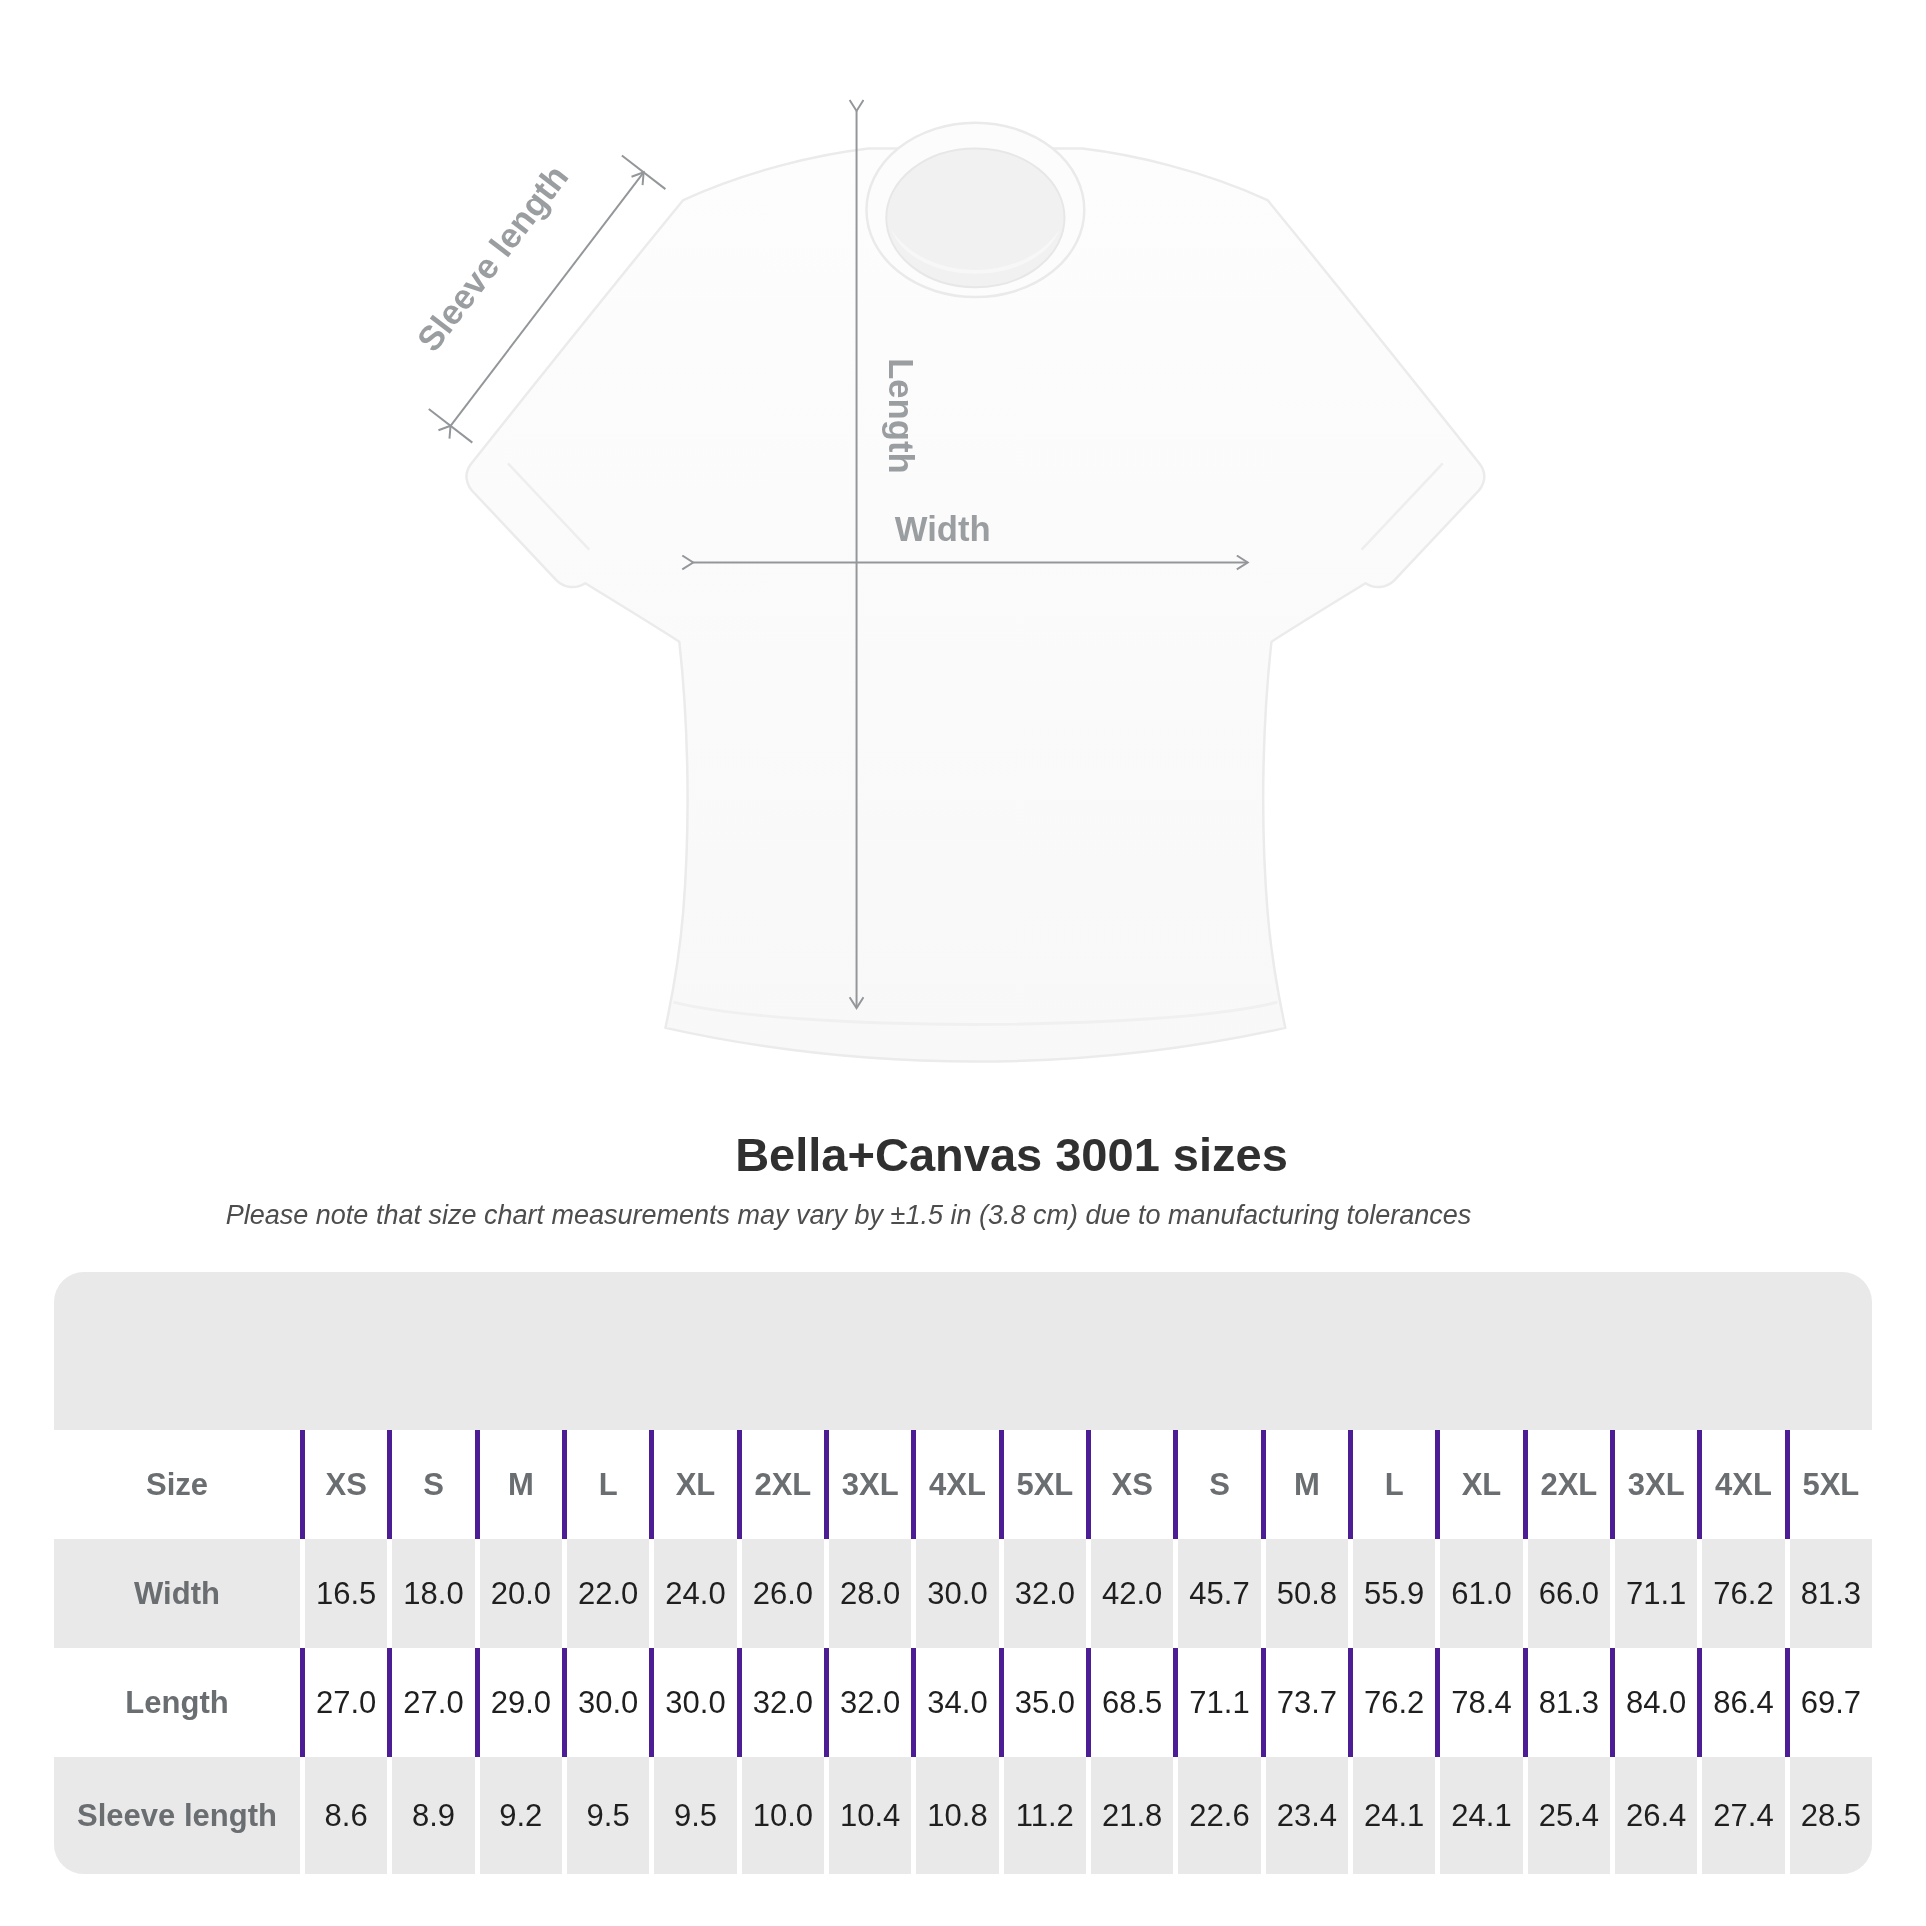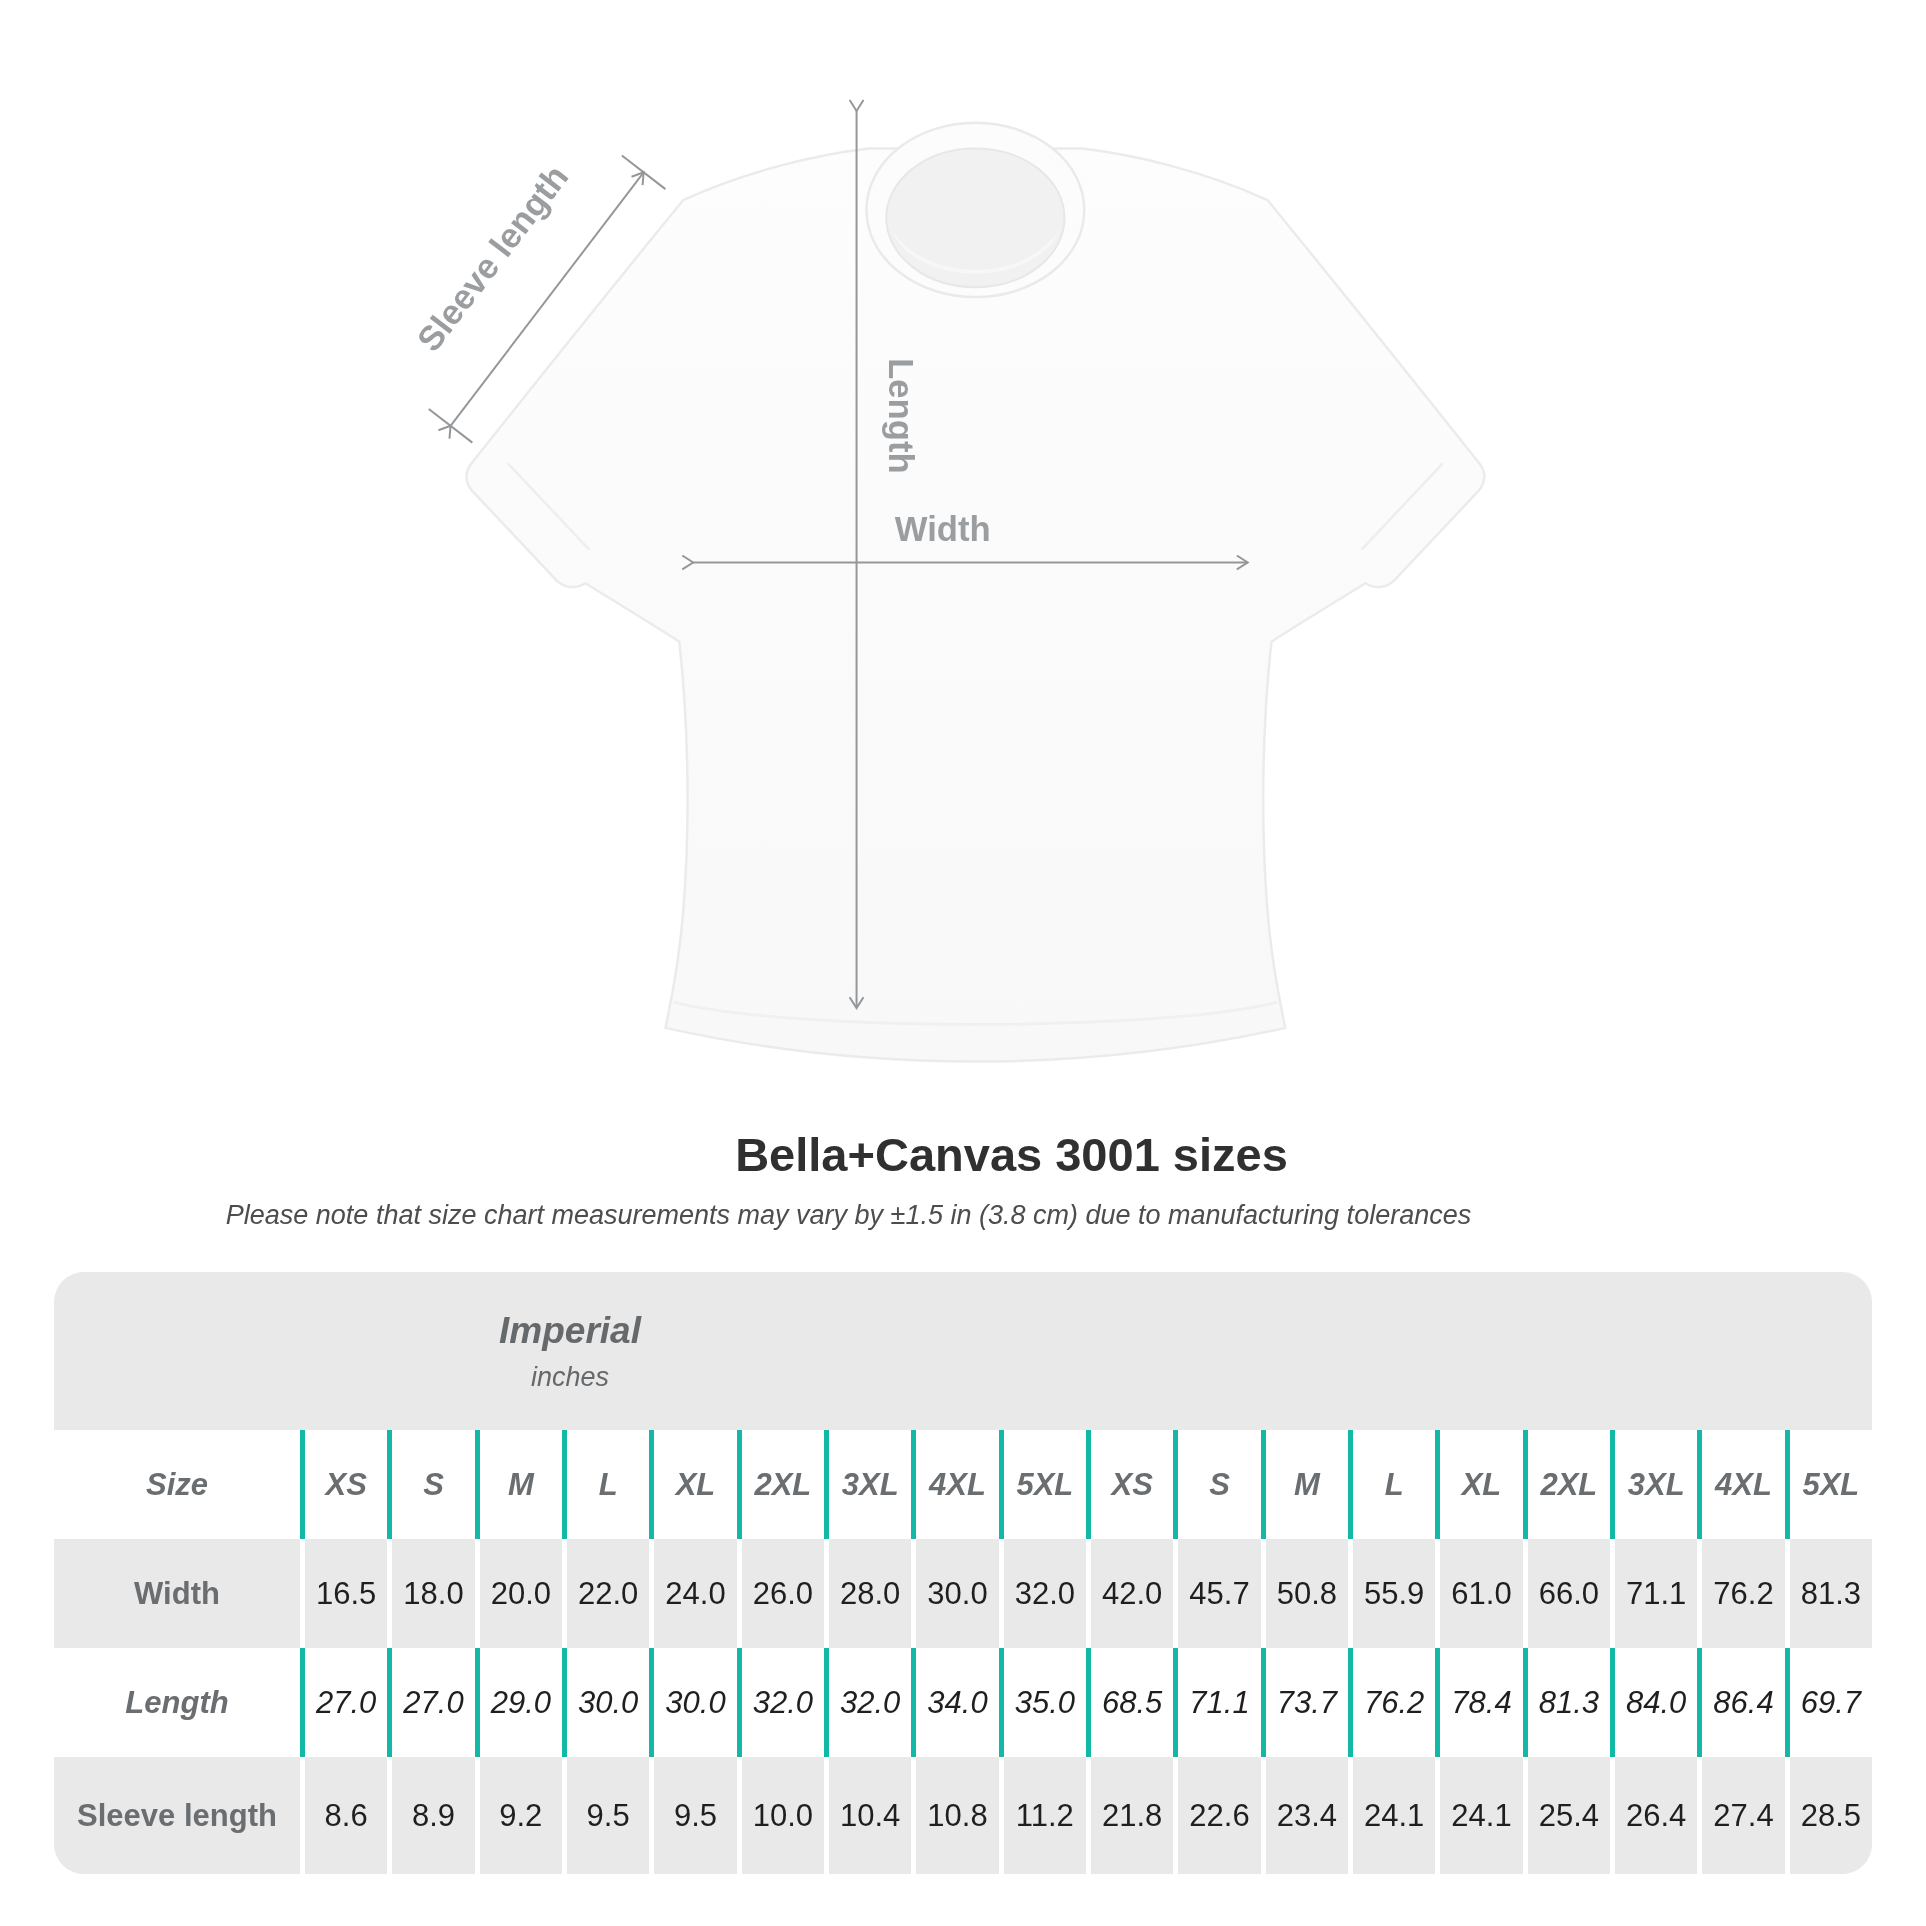--- a/index.html
+++ b/index.html
@@ -42,21 +42,21 @@
   .unit-name { font-size:37px; font-weight:bold; font-style:italic; color:#66696c; }
   .unit-sub  { font-size:27px; font-style:italic; color:#66696c; margin-top:10px; }
 
   .trow {
     display:grid;
     grid-template-columns:246px repeat(18, 1fr);
     column-gap:5px;
   }
   .trow.h110 { height:109px; }
   .trow.h118 { height:117px; }
-  .trow.white { background:#14b8a6;font-style:italic; }          
+  .trow.white { background:#4c1d95; }          
   .trow.white .cell { background:#ffffff; }
   .trow.gray  { background:#ffffff; }          
   .trow.gray  .cell { background:#e9e9e9; }
 
   .cell {
     display:flex; align-items:center; justify-content:center;
     font-size:31px; color:#1f1f1f;
   }
   .cell.head, .cell.rowlabel {
     font-weight:bold; color:#6a6e71;
@@ -134,24 +134,20 @@
       </g>
     </svg>
   </div>
 
   <div class="chart-title">Bella+Canvas 3001 sizes</div>
   <div class="chart-subtitle">Please note that size chart measurements may vary by ±1.5 in (3.8 cm) due to manufacturing tolerances</div>
 
   <div class="size-table">
 
     <div class="unit-band">
-      <div class="unit-cell imperial">
-        <div class="unit-name">Imperial</div>
-        <div class="unit-sub">inches</div>
-      </div>
     </div>
 
     <div class="trow white h110">
       <div class="cell head rowlabel">Size</div>
       <div class="rpt">
         
       <div class="cell head">XS</div><div class="cell head">S</div><div class="cell head">M</div><div class="cell head">L</div><div class="cell head">XL</div><div class="cell head">2XL</div><div class="cell head">3XL</div><div class="cell head">4XL</div><div class="cell head">5XL</div></div>
       <div class="rpt">
         
       <div class="cell head">XS</div><div class="cell head">S</div><div class="cell head">M</div><div class="cell head">L</div><div class="cell head">XL</div><div class="cell head">2XL</div><div class="cell head">3XL</div><div class="cell head">4XL</div><div class="cell head">5XL</div></div>

